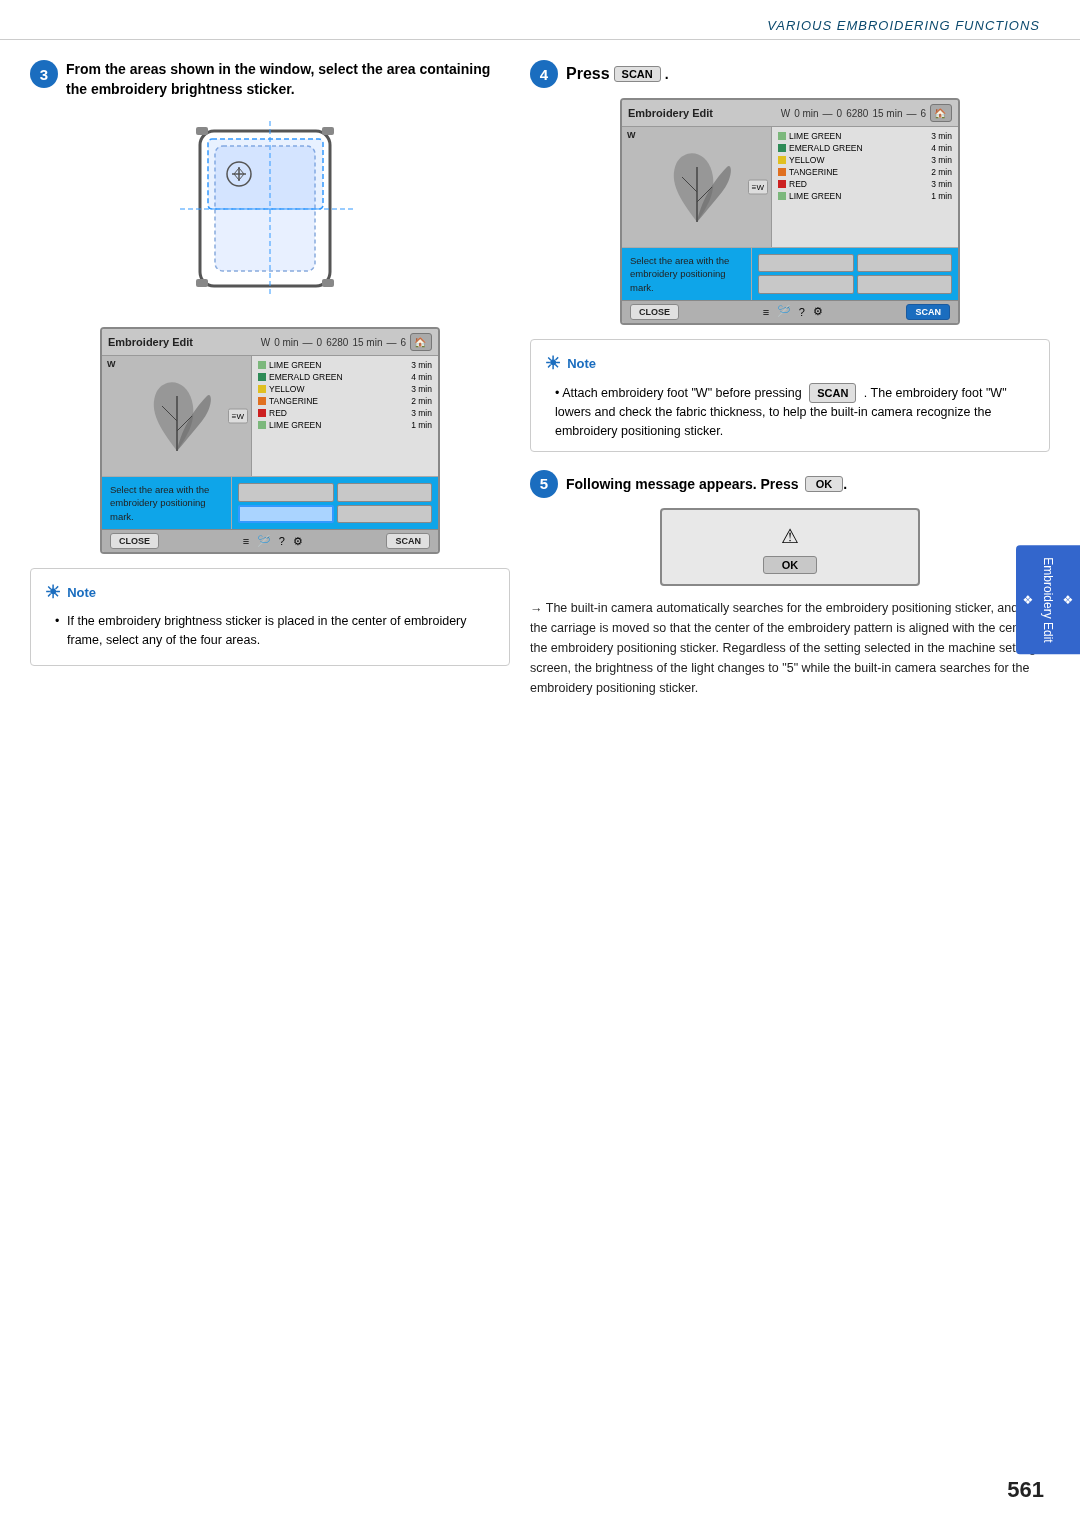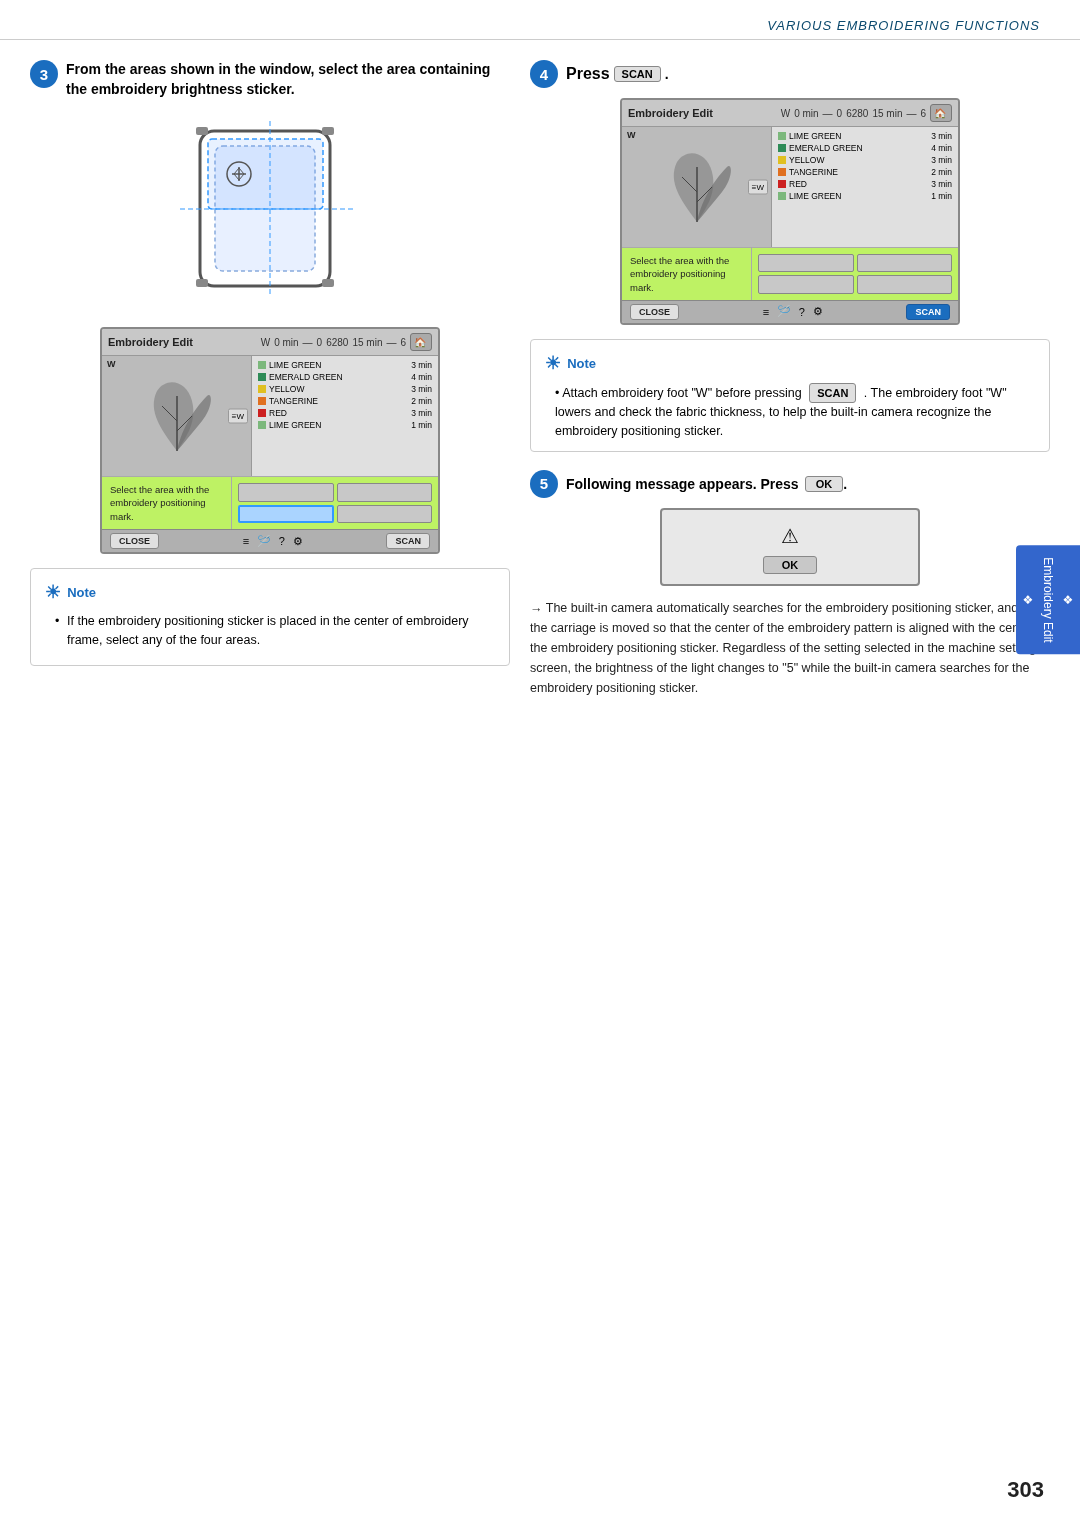--- a/index.html
+++ b/index.html
@@ -137,21 +137,21 @@
       margin-bottom: 2px;
     }
 
     .color-swatch {
       width: 8px;
       height: 8px;
       flex-shrink: 0;
     }
 
     .lcd-lower {
-      background: #bef264;
+      background: #0ea5e9;
       border-top: 1px solid #aaa;
       display: flex;
     }
 
     .lcd-position-text {
       width: 130px;
       padding: 6px 8px;
       font-size: 9.5px;
       line-height: 1.4;
       color: #222;
@@ -517,21 +517,21 @@
         <button class="lcd-btn">SCAN</button>
       </div>
     </div>
 
     <div class="note-box">
       <div class="note-header">
         <span class="note-icon">☀</span>
         <span>Note</span>
       </div>
       <ul>
-        <li>If the embroidery positioning sticker is placed in the center of embroidery frame, select any of the four areas.</li>
+        <li>If the embroidery brightness sticker is placed in the center of embroidery frame, select any of the four areas.</li>
       </ul>
     </div>
 
   </div>
 
   <div class="right-col">
 
     <div class="step4-header">
       <span class="step-circle">4</span>
       <span style="font-size:16px;font-weight:bold;">Press</span>
@@ -654,13 +654,13 @@
     <div class="side-tab" style="position:fixed;right:0;top:600px;writing-mode:vertical-rl;">
       <span>❖</span>
       <span>Embroidery Edit</span>
       <span>❖</span>
     </div>
 
   </div>
 
 </div>
 
-<div class="page-number">303</div>
+<div class="page-number">561</div>
 
 </body></html>

